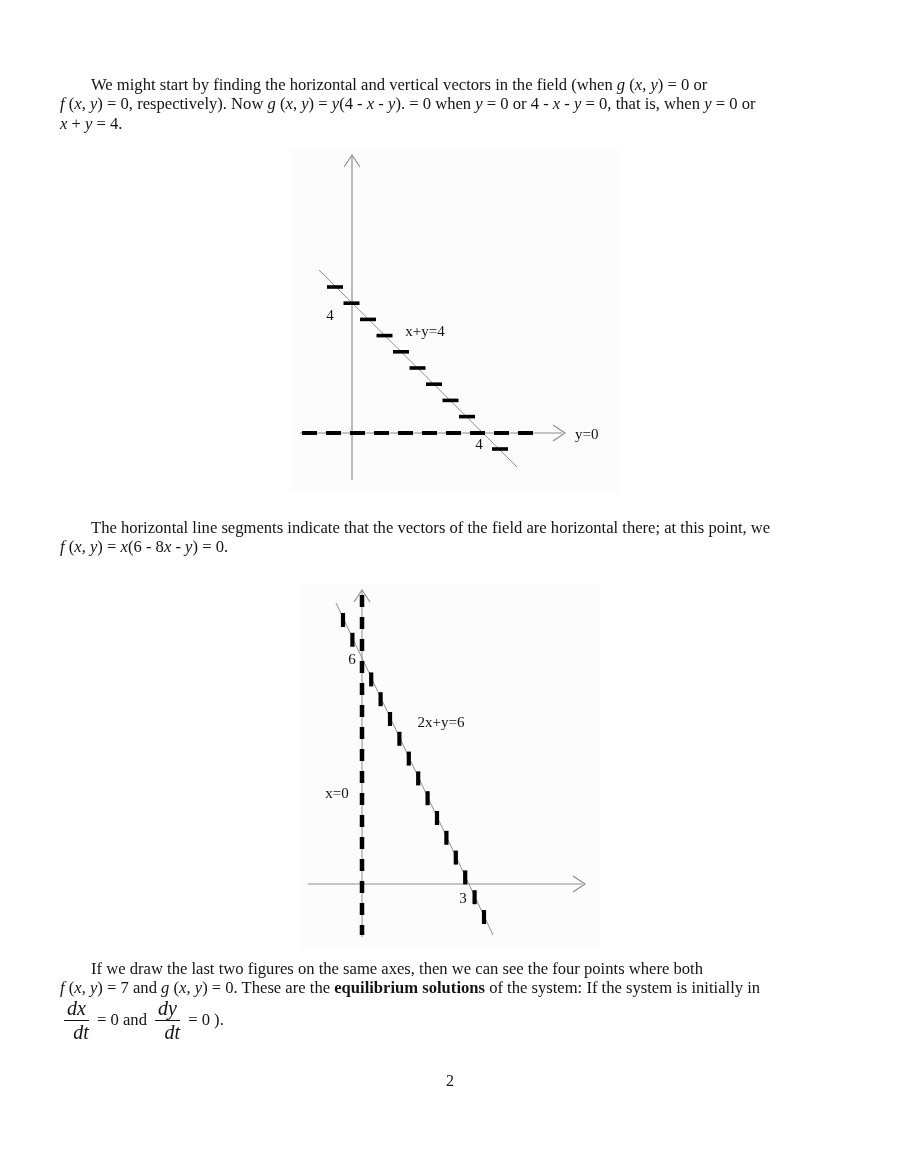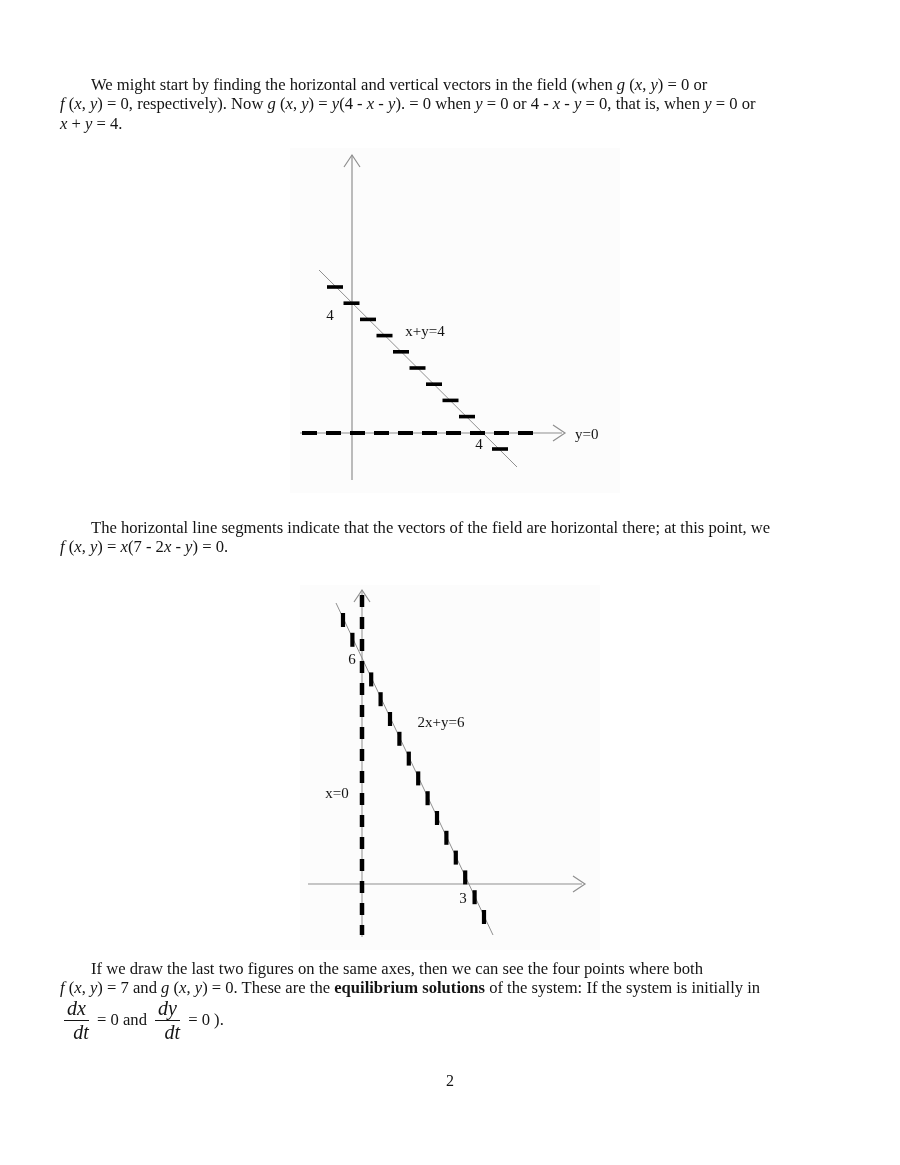--- a/index.html
+++ b/index.html
@@ -69,21 +69,21 @@
 
       <text x="40" y="172" text-anchor="middle">4</text>
       <text x="135" y="188" text-anchor="middle">x+y=4</text>
       <text x="189" y="301" text-anchor="middle">4</text>
       <text x="285" y="291" text-anchor="start">y=0</text>
     </svg>
   </div>
 
   <div class="para" id="p2">
     <div class="line indent"><span>The horizontal line segments indicate that the vectors of the field are horizontal there; at this point, we</span></div>
-    <div class="line"><span class="it">f</span><span> (</span><span class="it">x</span><span>, </span><span class="it">y</span><span>) = </span><span class="it">x</span><span>(7 - 2</span><span class="it">x</span><span> - </span><span class="it">y</span><span>) = 0.</span></div>
+    <div class="line"><span class="it">f</span><span> (</span><span class="it">x</span><span>, </span><span class="it">y</span><span>) = </span><span class="it">x</span><span>(6 - 8</span><span class="it">x</span><span> - </span><span class="it">y</span><span>) = 0.</span></div>
   </div>
 
   <div class="fig" id="fig2">
     <svg width="300" height="365" viewBox="0 0 300 365">
 
       <line x1="62" y1="5" x2="62" y2="352" stroke="#8f8f8f" stroke-width="1"></line>
       <path d="M54,17 L62,5 L70,17" fill="none" stroke="#8f8f8f" stroke-width="1.2"></path>
       <line x1="8" y1="299" x2="282" y2="299" stroke="#8f8f8f" stroke-width="1"></line>
       <path d="M273,291 L285,299 L273,307" fill="none" stroke="#8f8f8f" stroke-width="1.2"></path>
 

